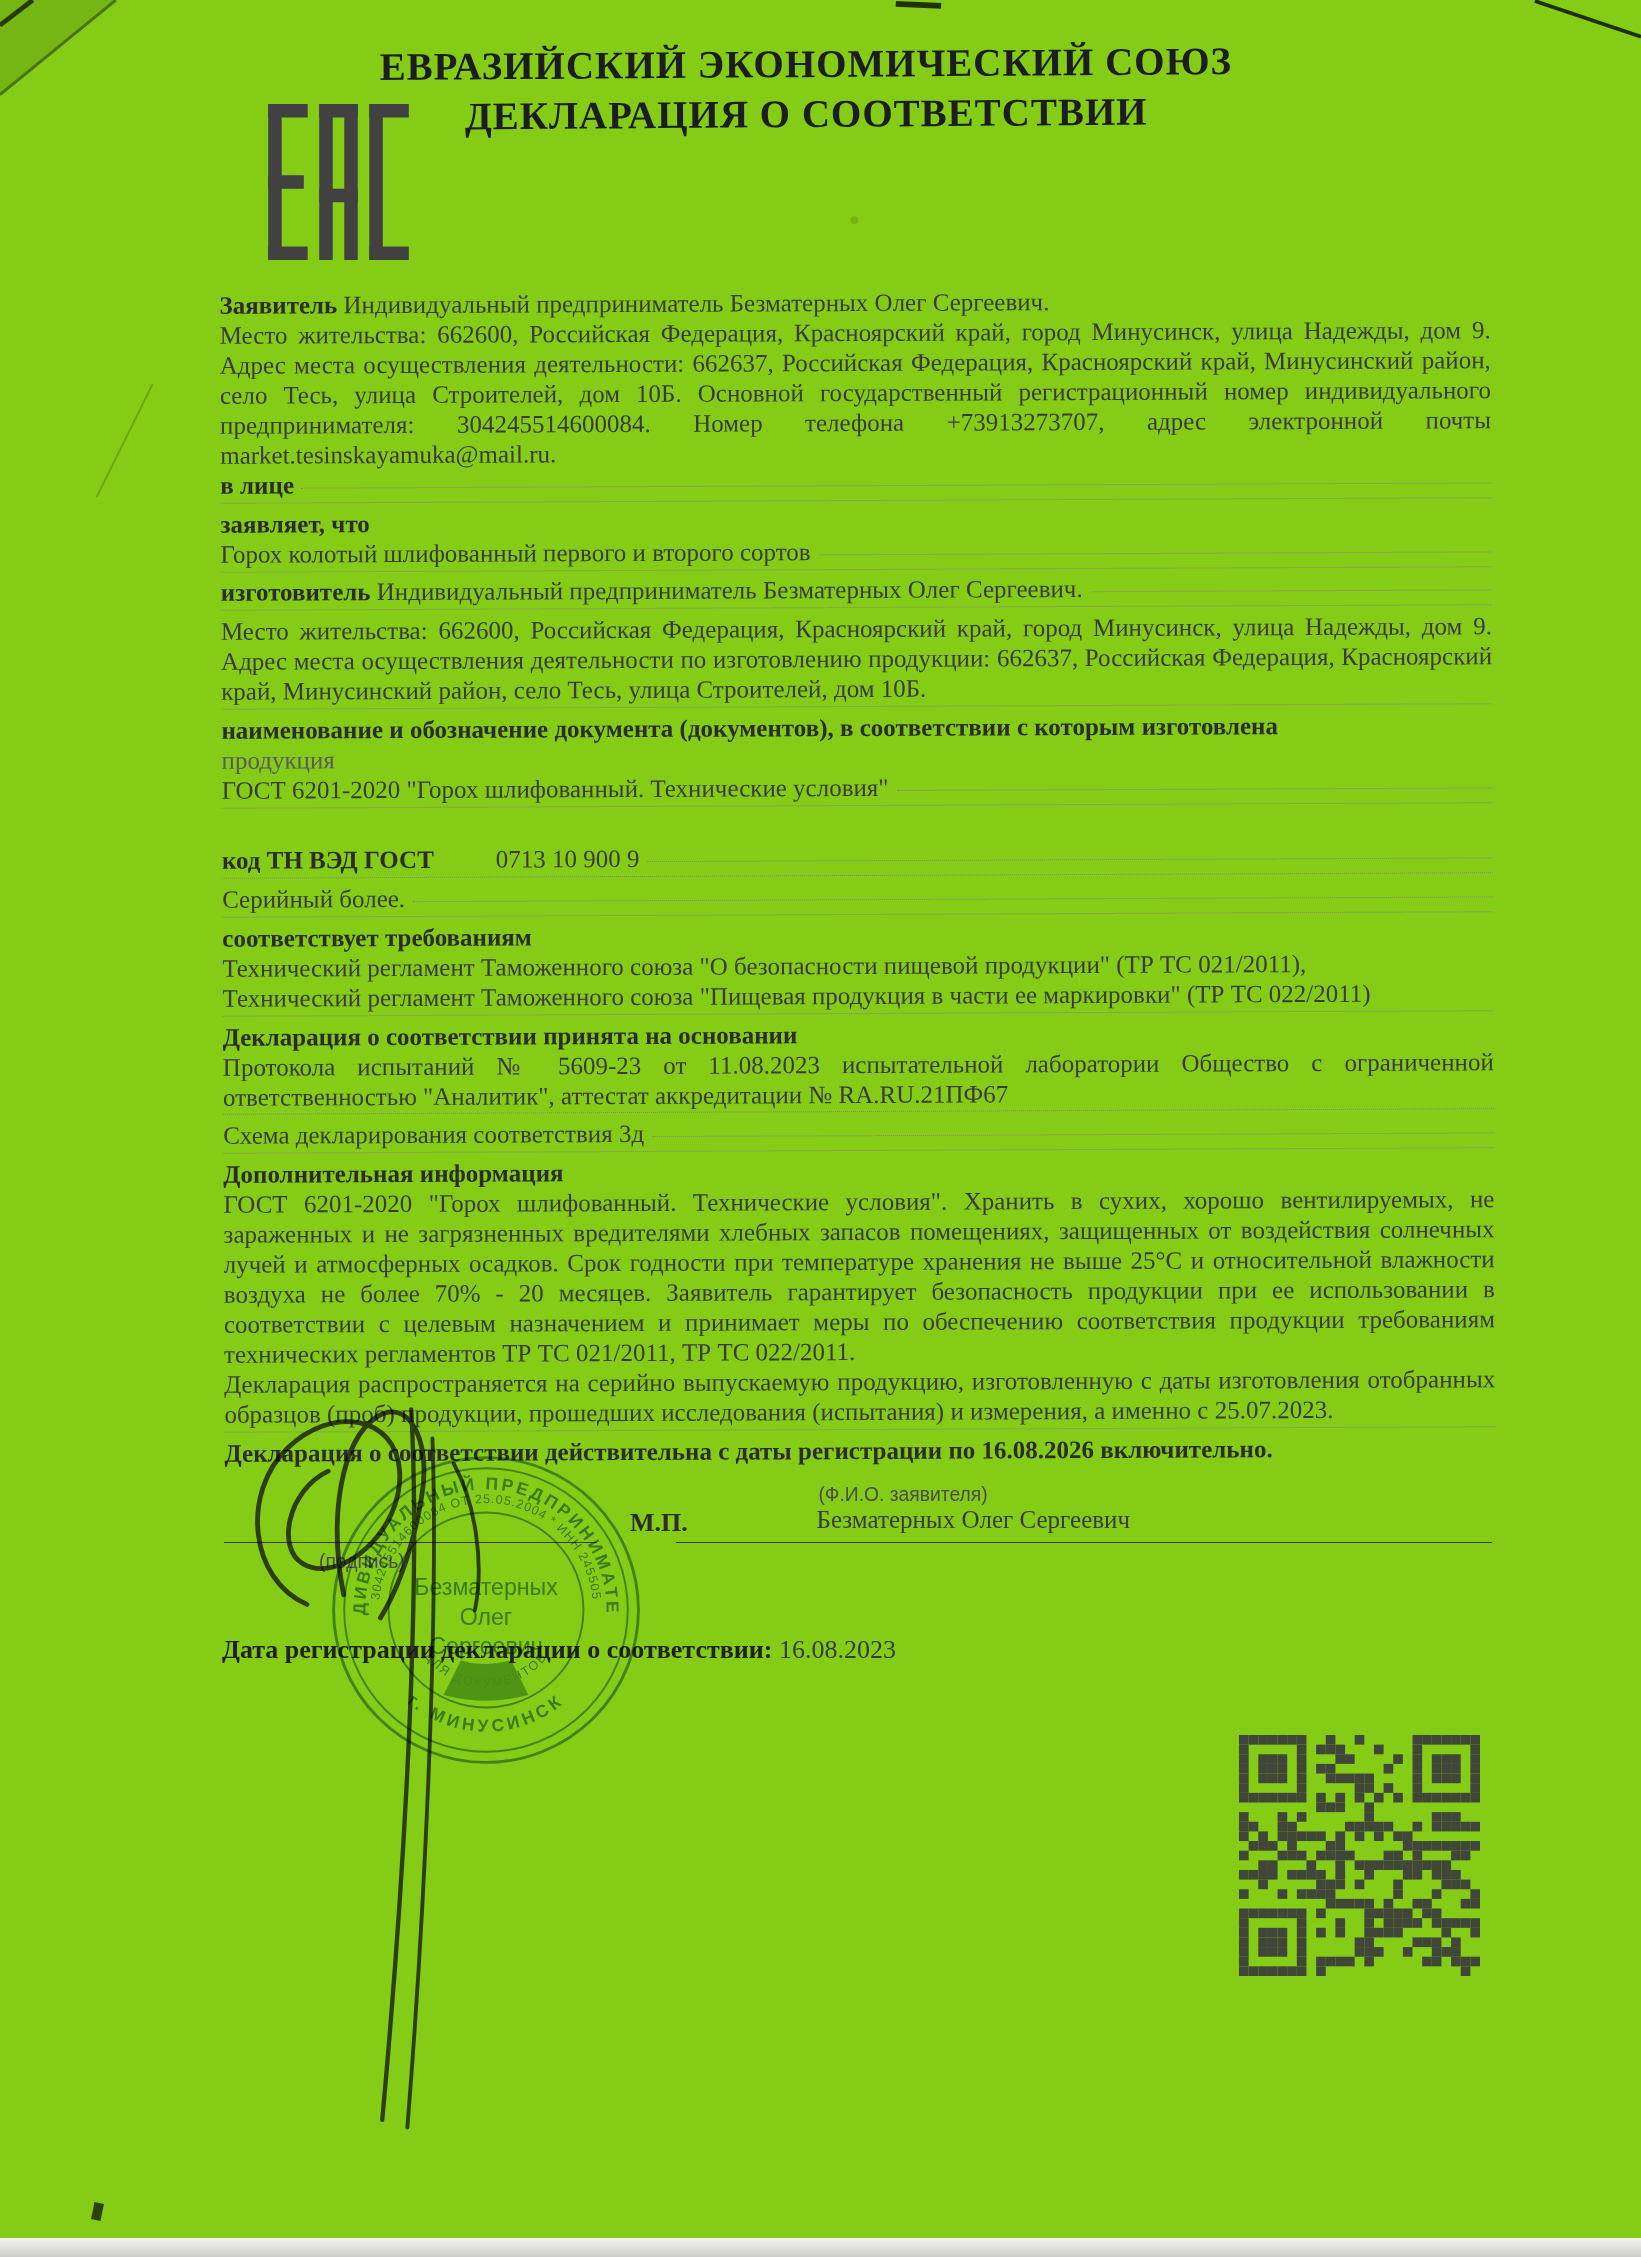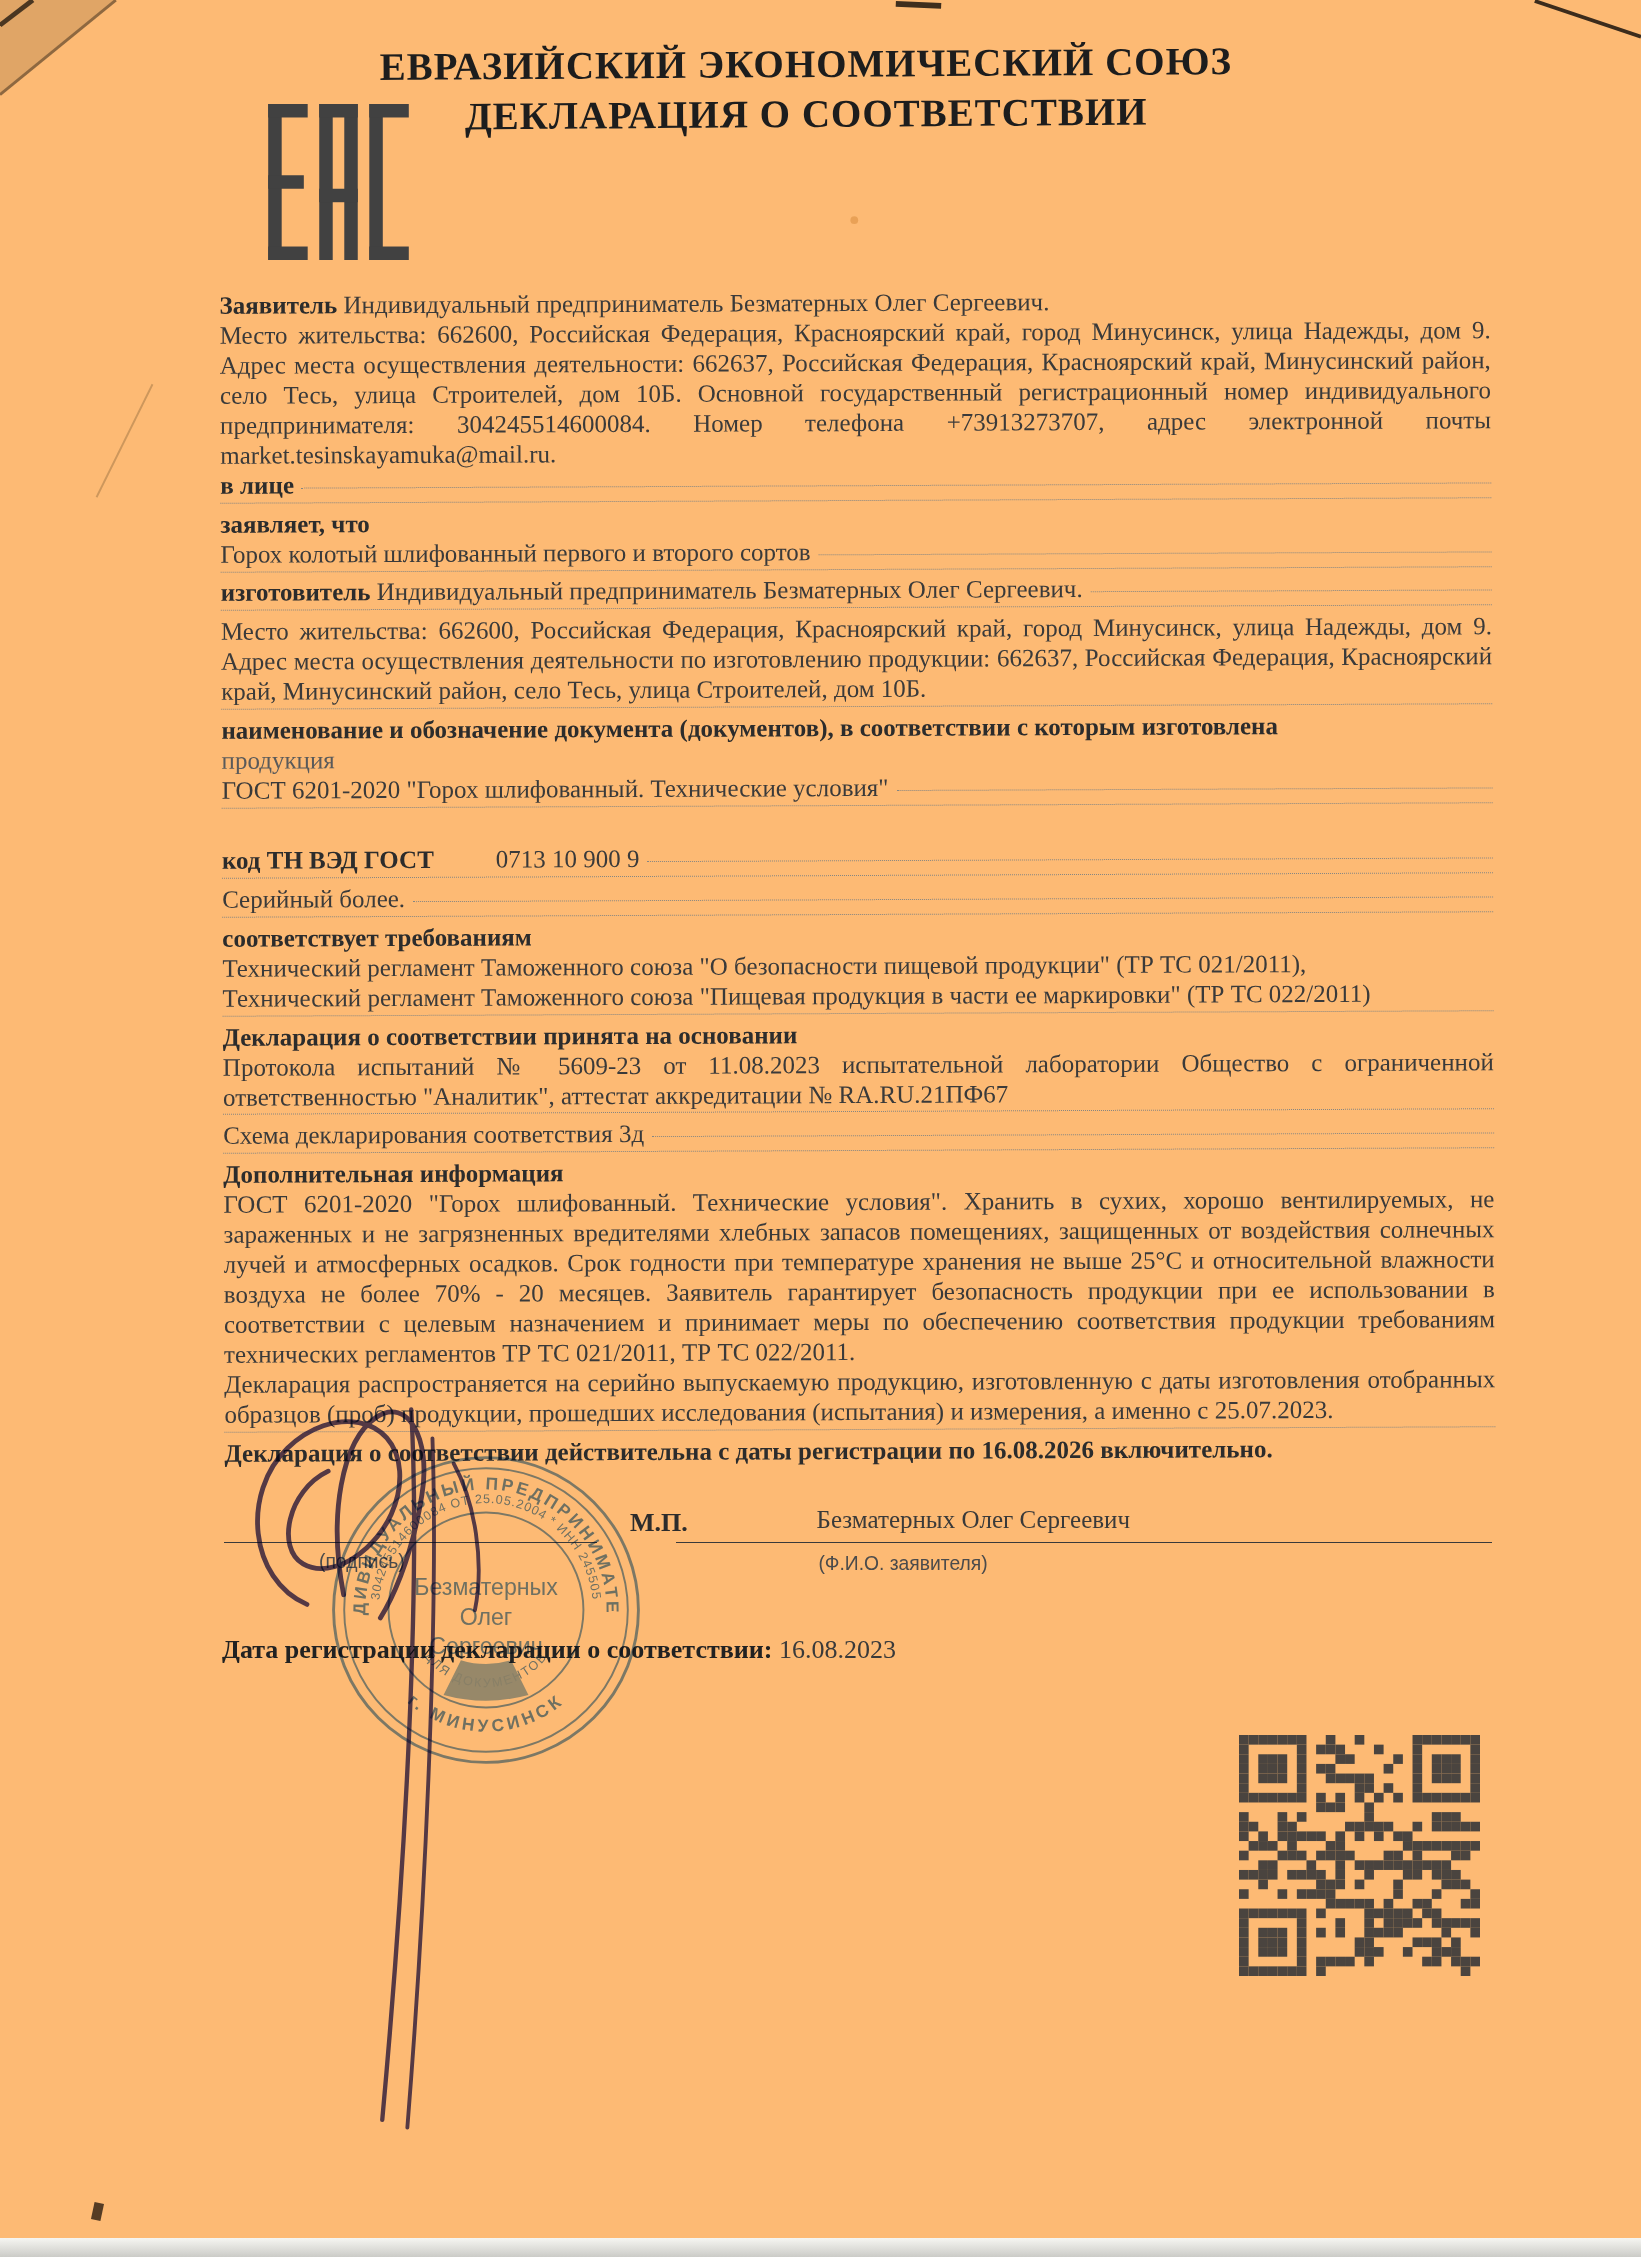--- a/index.html
+++ b/index.html
@@ -1,16 +1,16 @@
 <!DOCTYPE html>
 <html><head>
 <meta charset="utf-8">
 <style>
   html,body{margin:0;padding:0;background:#d9d9d7;}
-  .page{position:relative;width:1641px;height:2257px;background:#fdba74;overflow:hidden;
+  .page{position:relative;width:1641px;height:2257px;background:#84cc16;overflow:hidden;
         font-family:"Liberation Serif",serif;color:#3a3a3a;}
   
   .titleblock{position:absolute;left:164px;top:39px;width:1284px;text-align:center;
               font-weight:bold;color:#1d1d1d;font-size:39px;line-height:50px;letter-spacing:1px;
               transform:rotate(-0.4deg);}
   .eac{position:absolute;left:268px;top:104px;}
   
   .doc{position:absolute;left:222px;top:288px;width:1271px;font-size:25px;line-height:30px;
        text-align:justify;transform:rotate(-0.25deg);}
   .doc p{margin:0;}
@@ -131,21 +131,21 @@
     <div class="dotrule"></div>
 
     <p class="validity b">Декларация о соответствии действительна с даты регистрации по 16.08.2026 включительно.</p>
   </div>
 
   <div class="sigline" style="left:224px;top:1542px;width:373px;"></div>
   <div class="cap" style="left:319px;top:1551px;">(подпись)</div>
   <div class="mp">М.П.</div>
   <div class="sigline" style="left:676px;top:1542px;width:816px;"></div>
   <div class="fio">Безматерных Олег Сергеевич</div>
-  <div class="cap" style="left:676px;top:1553px;width:454px;text-align:center;">(Ф.И.О. заявителя)</div>
+  <div class="cap" style="left:676px;top:1484px;width:454px;text-align:center;">(Ф.И.О. заявителя)</div>
 
   <div class="regline" style="top:1635px;">
     <b>Дата регистрации декларации о соответствии:</b>
     <span>16.08.2023</span>
   </div>
 
   <svg id="qr-svg" class="qr" width="241" height="241" viewBox="0 0 250 250">
       <g fill="#3b3b3b">
         <rect x="0" y="0" width="10" height="10"></rect>
         <rect x="10" y="0" width="10" height="10"></rect>

